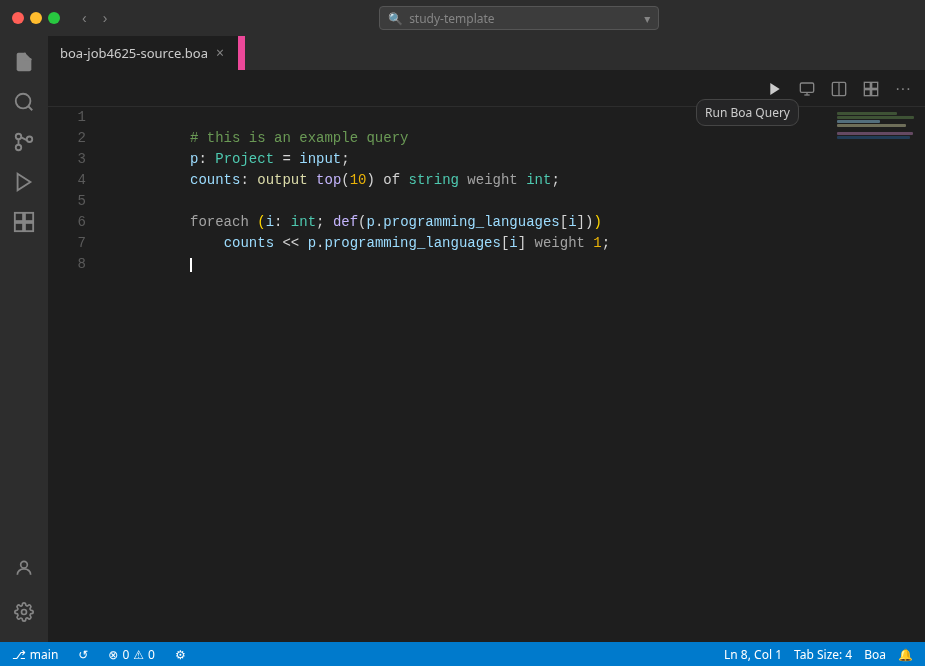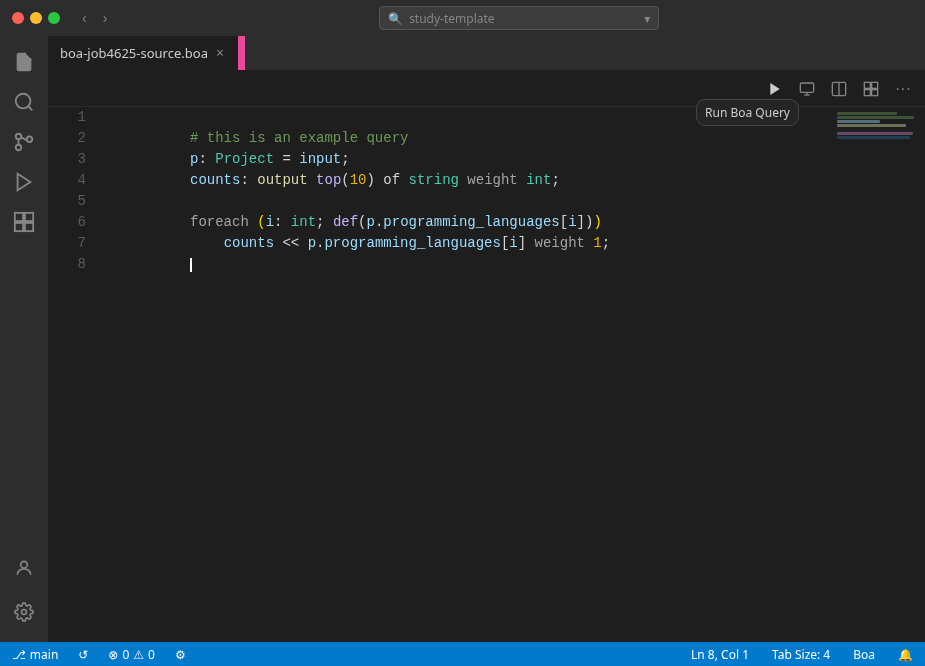--- a/index.html
+++ b/index.html
@@ -250,21 +250,21 @@
       height: 24px;
       background: #007acc;
       display: flex;
       align-items: center;
       padding: 0 8px;
       font-size: 12px;
       color: #fff;
       flex-shrink: 0;
     }
     .status-left { display: flex; align-items: center; gap: 12px; }
-    .status-right { margin-left: auto; display: flex; align-items: flex-end; gap: 15px; }
+    .status-right { margin-left: auto; display: flex; align-items: flex-end; gap: 4px; }
     .status-item {
       display: flex;
       align-items: center;
       gap: 4px;
       cursor: pointer;
       padding: 0 4px;
       height: 24px;
     }
 
     

